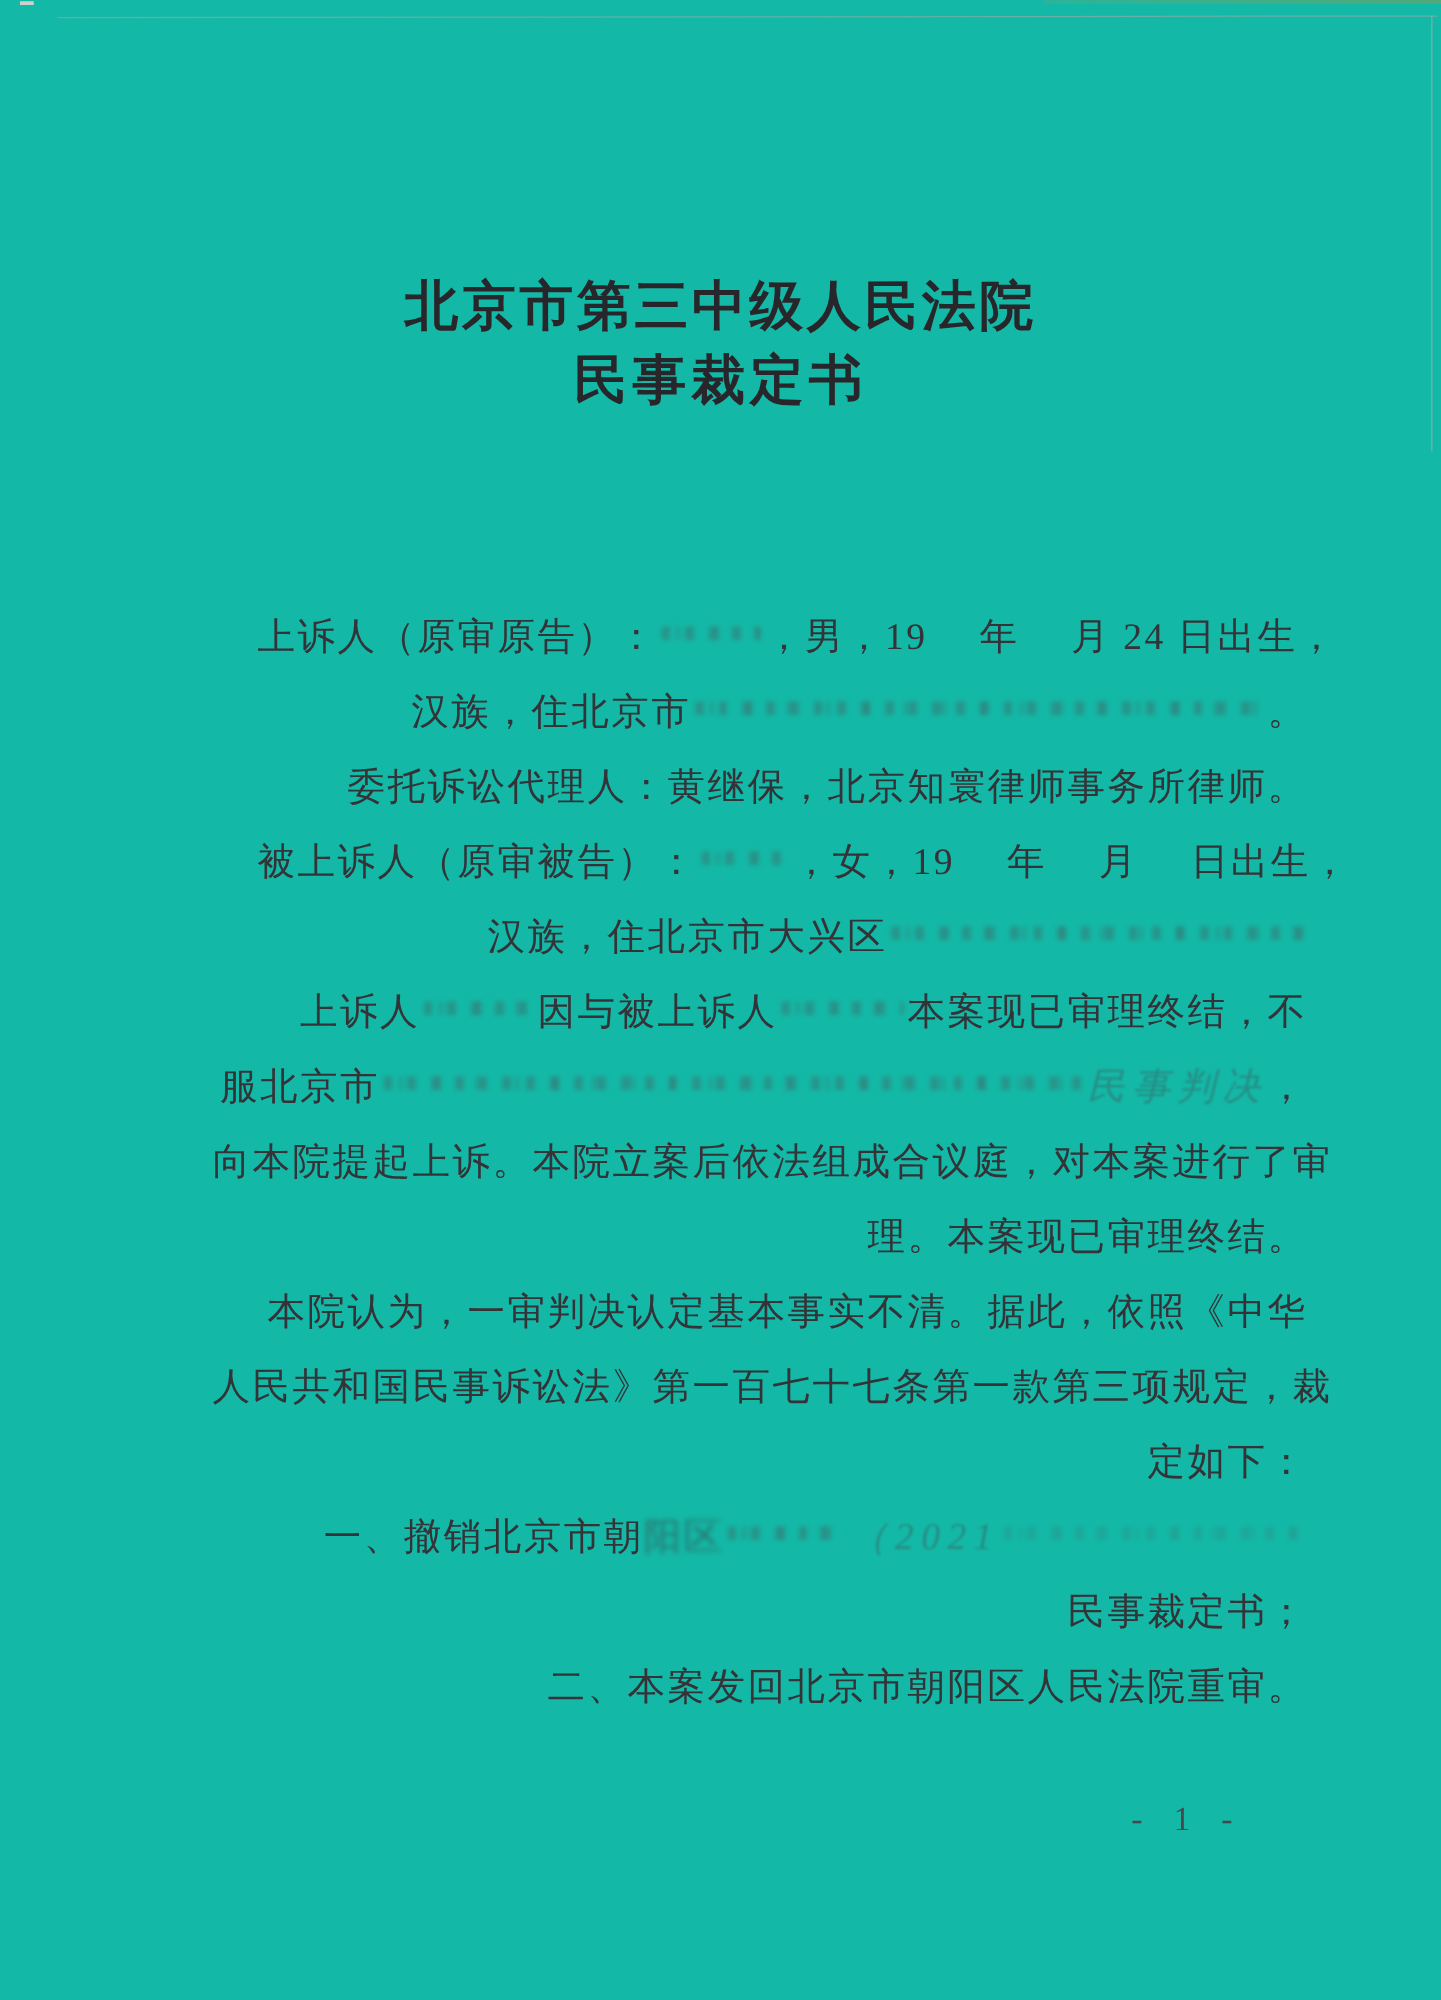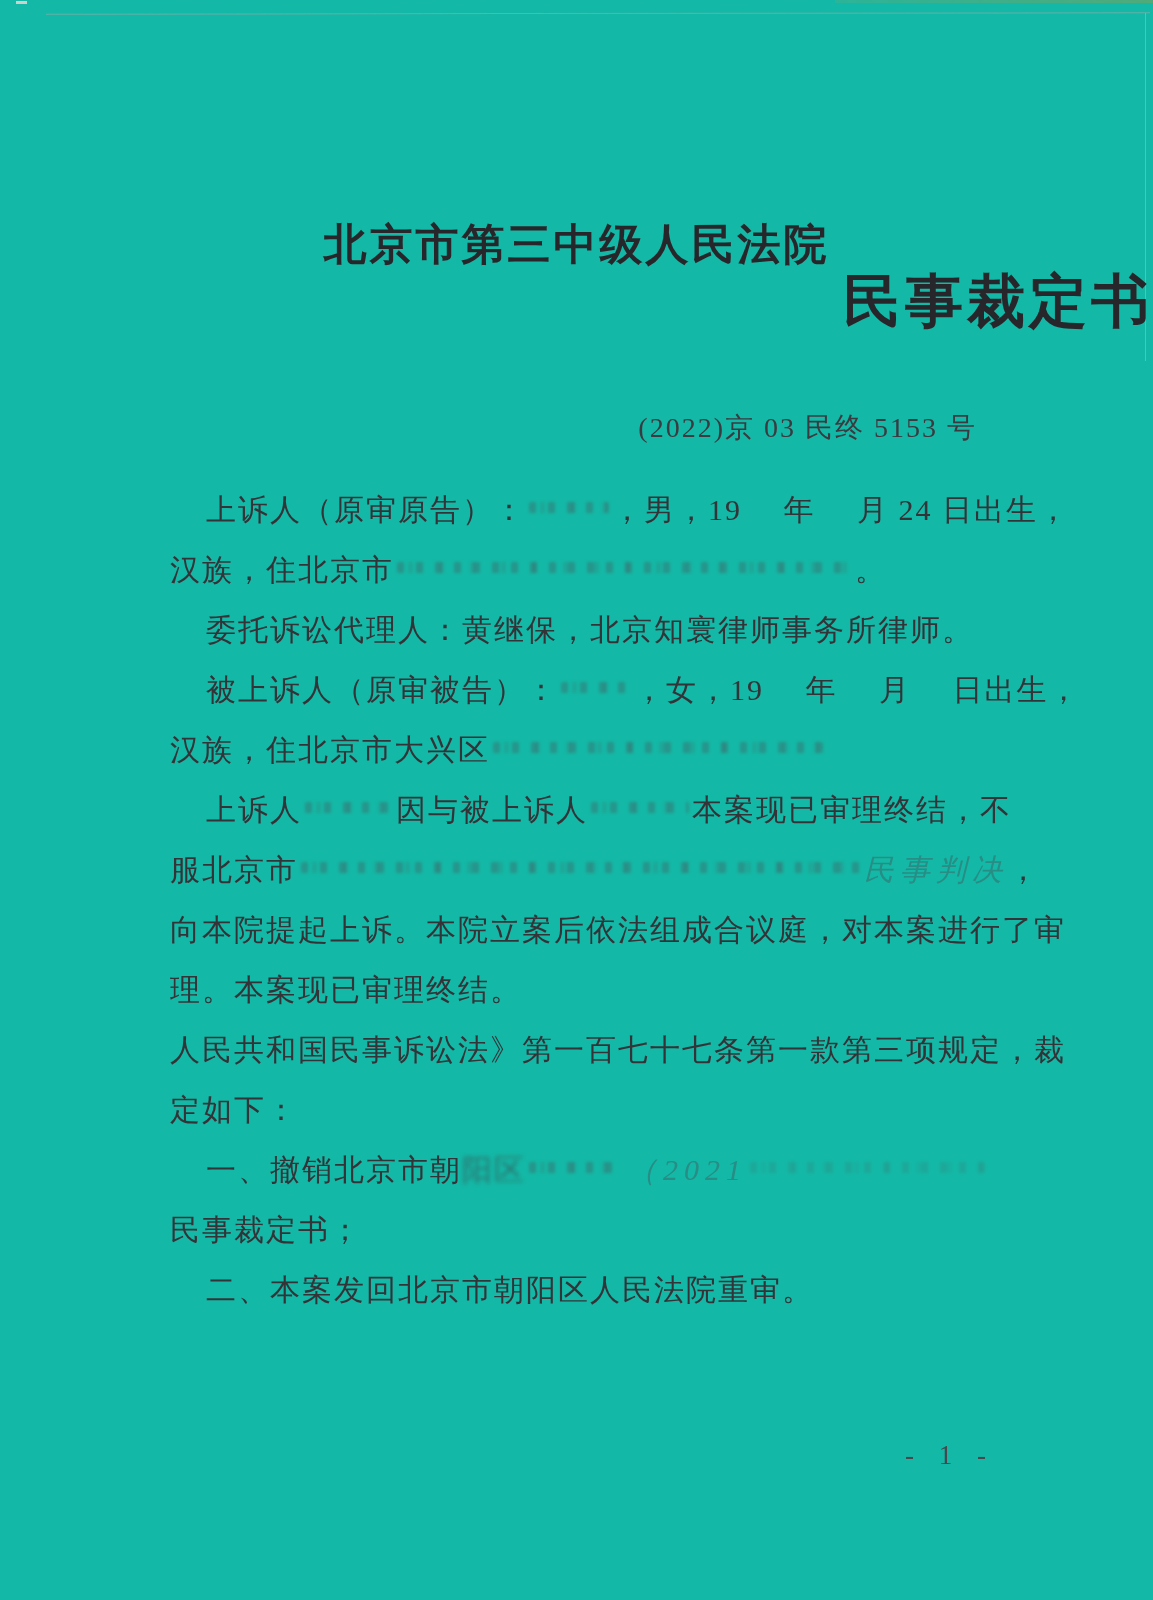--- a/index.html
+++ b/index.html
@@ -31,35 +31,35 @@
     position: absolute; left: 16px; top: 1px; width: 11px; height: 3px;
     background: #cfcfcc;
   }
   
   .title-line1 {
     position: absolute; left: 0; top: 216px; width: 100%;
     text-align: center; font-size: 43px; font-weight: 700;
     letter-spacing: 3px; color: #27272b;
   }
   .title-line2 {
-    position: absolute; left: 0; top: 263px; width: 100%;
-    text-align: right; font-size: 58px; font-weight: 700;
+    position: absolute; left: 0; top: 275px; width: 100%;
+    text-align: center; font-size: 43px; font-weight: 700;
     letter-spacing: 4px; color: #27272b;
   }
   .case-number {
     position: absolute; right: 176px; top: 409px;
     font-size: 28px; letter-spacing: 2px; color: #3a3a40;
   }
   
   .doc-body {
     position: absolute; left: 170px; top: 480px; width: 876px;
     font-size: 30px; letter-spacing: 2px; color: #333338;
   }
   .line {
-    height: 60px; line-height: 60px; white-space: nowrap;
+    height: 60px; line-height: 60px; white-space: nowrap; text-align: right;
   }
   .line.indent { text-indent: 36px; }
   .seg-text { }
   .seg-faint {
     color: rgba(72,72,80,.38);
     filter: blur(0.7px);
     letter-spacing: 6px;
     font-style: italic;
   }
   .seg-smear {
@@ -90,32 +90,32 @@
 <div class="page">
 
   <div class="scan-strip-top"></div>
   <div class="scan-line-top"></div>
   <div class="scan-line-right"></div>
   <div class="corner-mark"></div>
 
   <div class="title-line1">北京市第三中级人民法院</div>
   <div class="title-line2">民事裁定书</div>
 
-  <div class="case-number">(2022)京 03 民终 5153 号</div>
 
   <div class="doc-body" id="doc-body">
       <div class="line indent"><span class="seg-text">上诉人（原审原告）：</span><span class="smudge" style="width: 80px;"></span><span class="seg-text">，男，19　 年　 月 24 日出生，</span></div>
       <div class="line"><span class="seg-text">汉族，住北京市</span><span class="smudge" style="width: 455px;"></span><span class="seg-text">。</span></div>
       <div class="line indent"><span class="seg-text">委托诉讼代理人：黄继保，北京知寰律师事务所律师。</span></div>
       <div class="line indent"><span class="seg-text">被上诉人（原审被告）：</span><span class="smudge" style="width: 70px;"></span><span class="seg-text">，女，19　 年 　月　 日出生，</span></div>
       <div class="line"><span class="seg-text">汉族，住北京市大兴区</span><span class="smudge" style="width: 330px;"></span></div>
       <div class="line indent"><span class="seg-text">上诉人</span><span class="smudge" style="width: 88px;"></span><span class="seg-text">因与被上诉人</span><span class="smudge" style="width: 98px;"></span><span class="seg-text">本案现已审理终结，不</span></div>
       <div class="line"><span class="seg-text">服北京市</span><span class="smudge" style="width: 560px;"></span><span class="seg-faint">民事判决</span><span class="seg-text">，</span></div>
       <div class="line"><span class="seg-text">向本院提起上诉。本院立案后依法组成合议庭，对本案进行了审</span></div>
       <div class="line"><span class="seg-text">理。本案现已审理终结。</span></div>
+      <div class="line indent"><span class="seg-text">本院认为，一审判决认定基本事实不清。据此，依照《中华</span></div>
       <div class="line"><span class="seg-text">人民共和国民事诉讼法》第一百七十七条第一款第三项规定，裁</span></div>
       <div class="line"><span class="seg-text">定如下：</span></div>
       <div class="line indent"><span class="seg-text">一、撤销北京市朝</span><span class="seg-smear">阳区</span><span class="smudge" style="width: 95px;"></span><span class="seg-faint">（2021</span><span class="smudge light" style="width: 240px;"></span></div>
       <div class="line"><span class="seg-text">民事裁定书；</span></div>
       <div class="line indent"><span class="seg-text">二、本案发回北京市朝阳区人民法院重审。</span></div>
     </div>
 
   <div class="page-number">- 1 -</div>
 
 </div>

